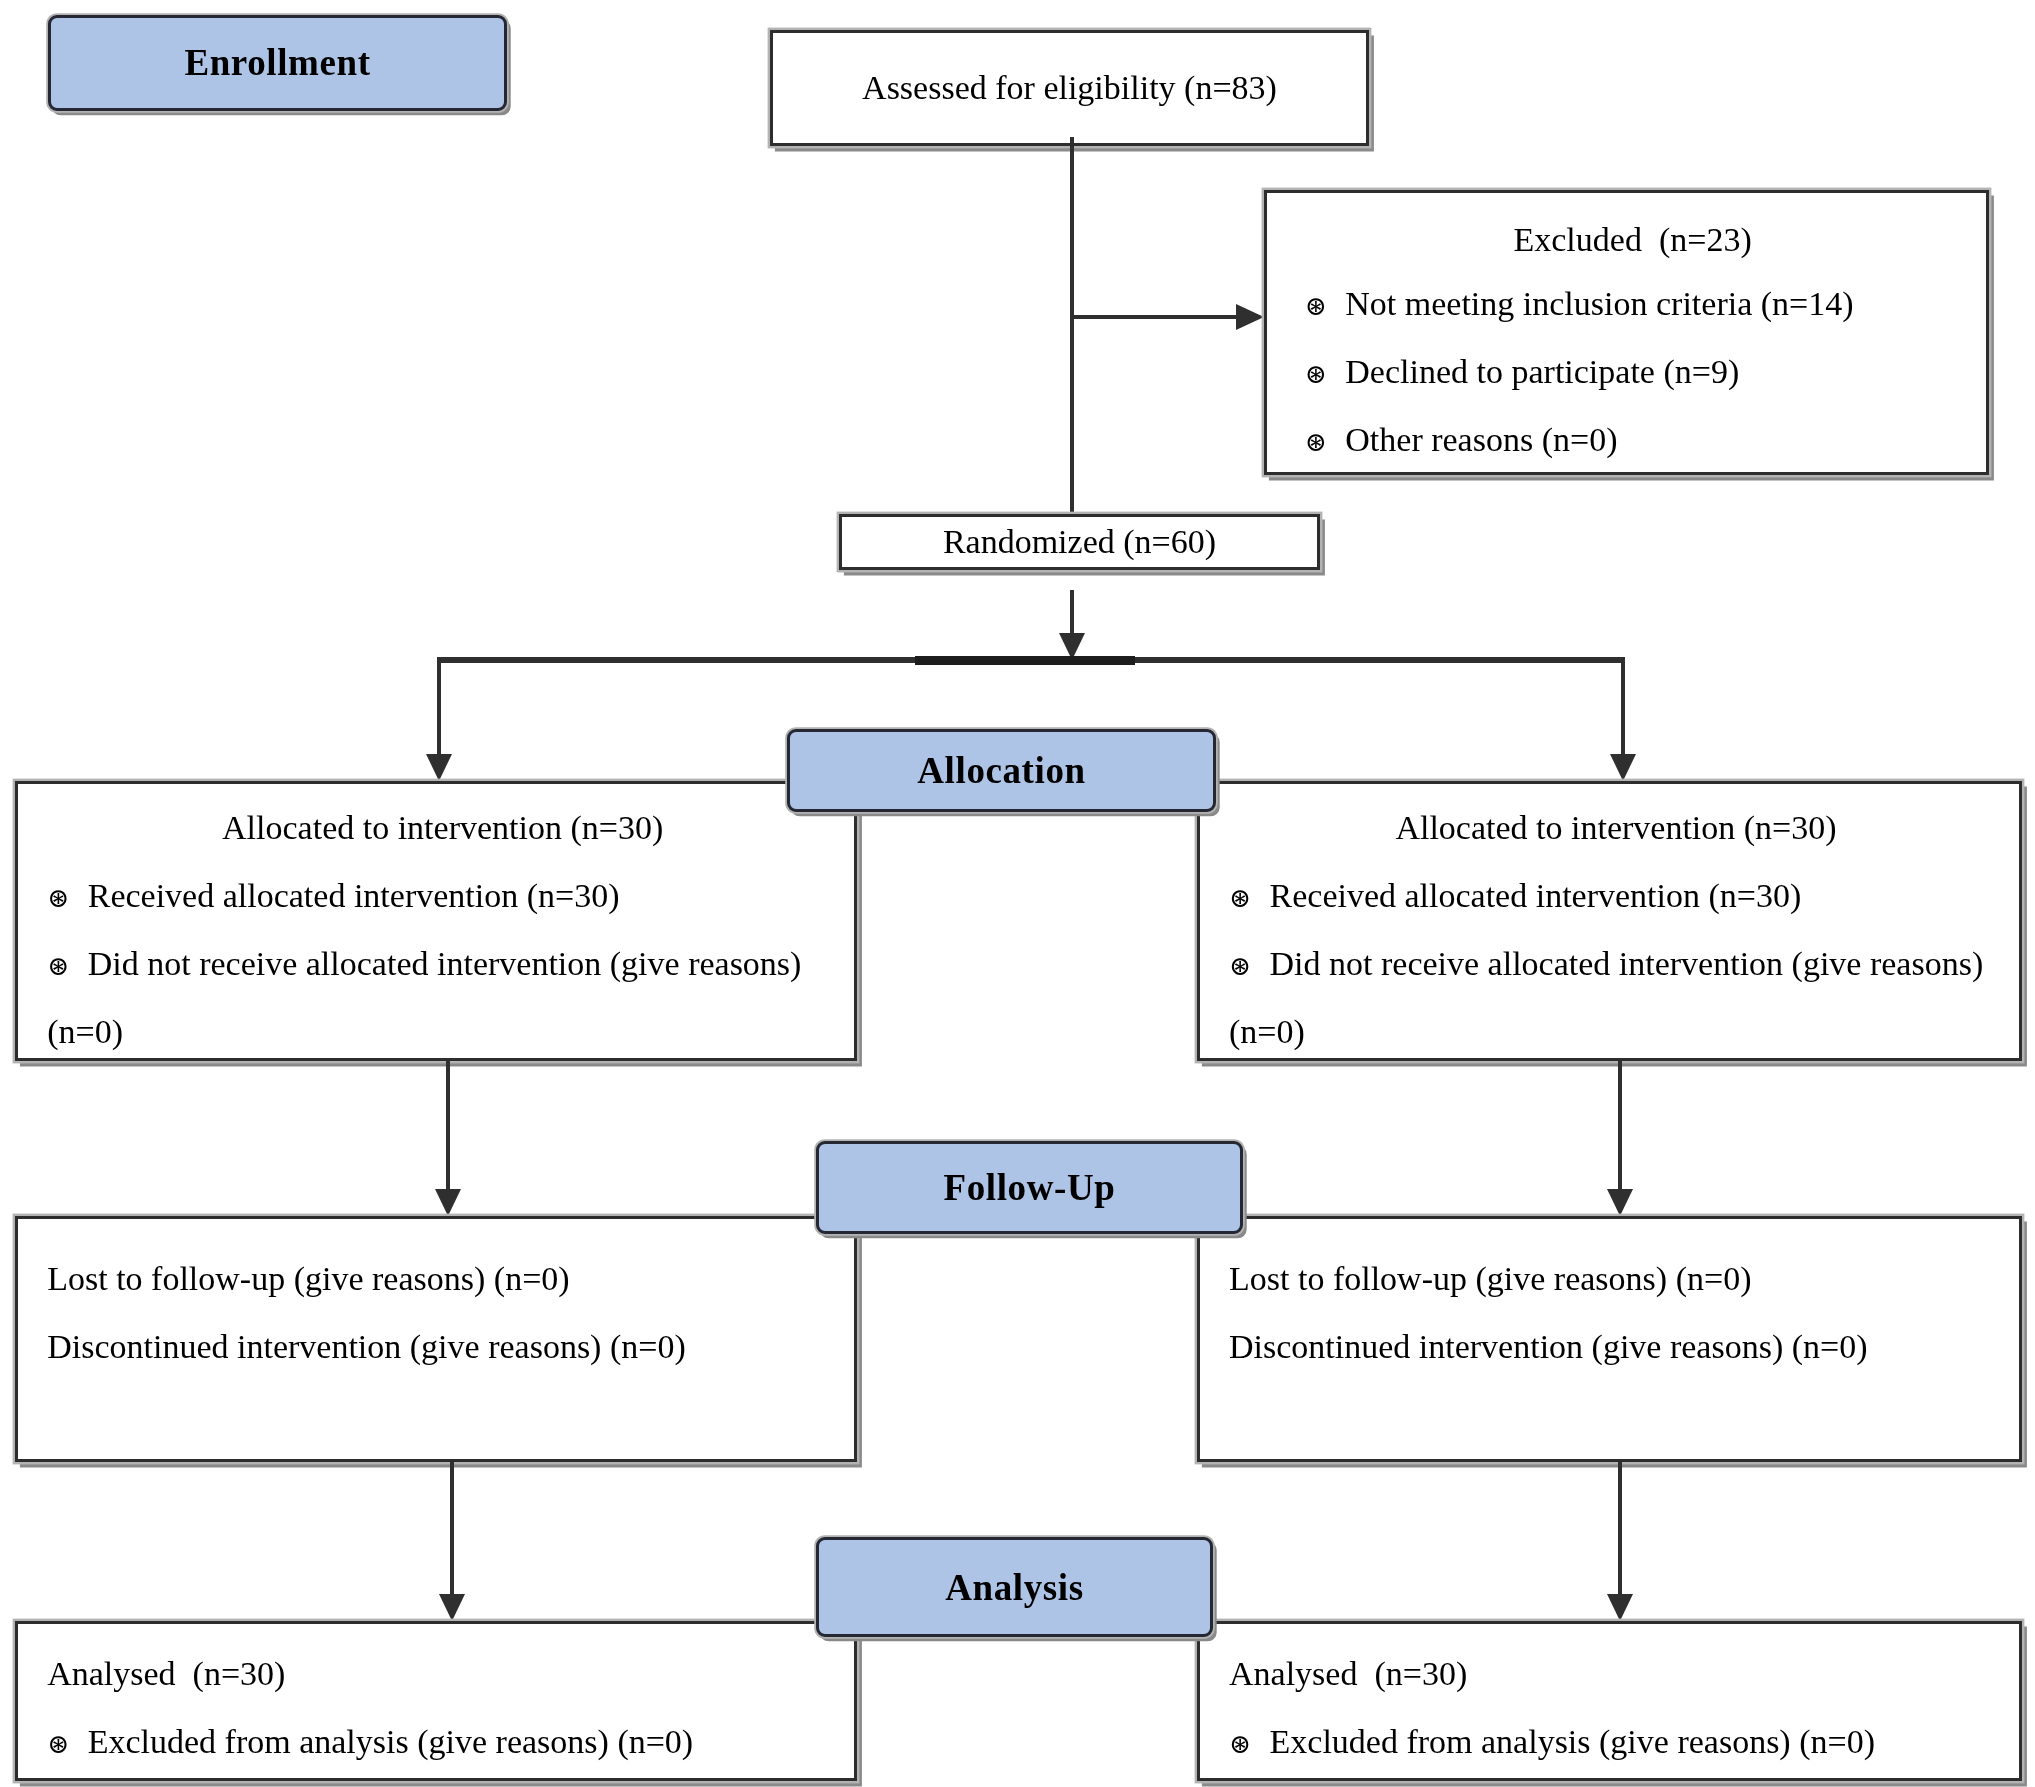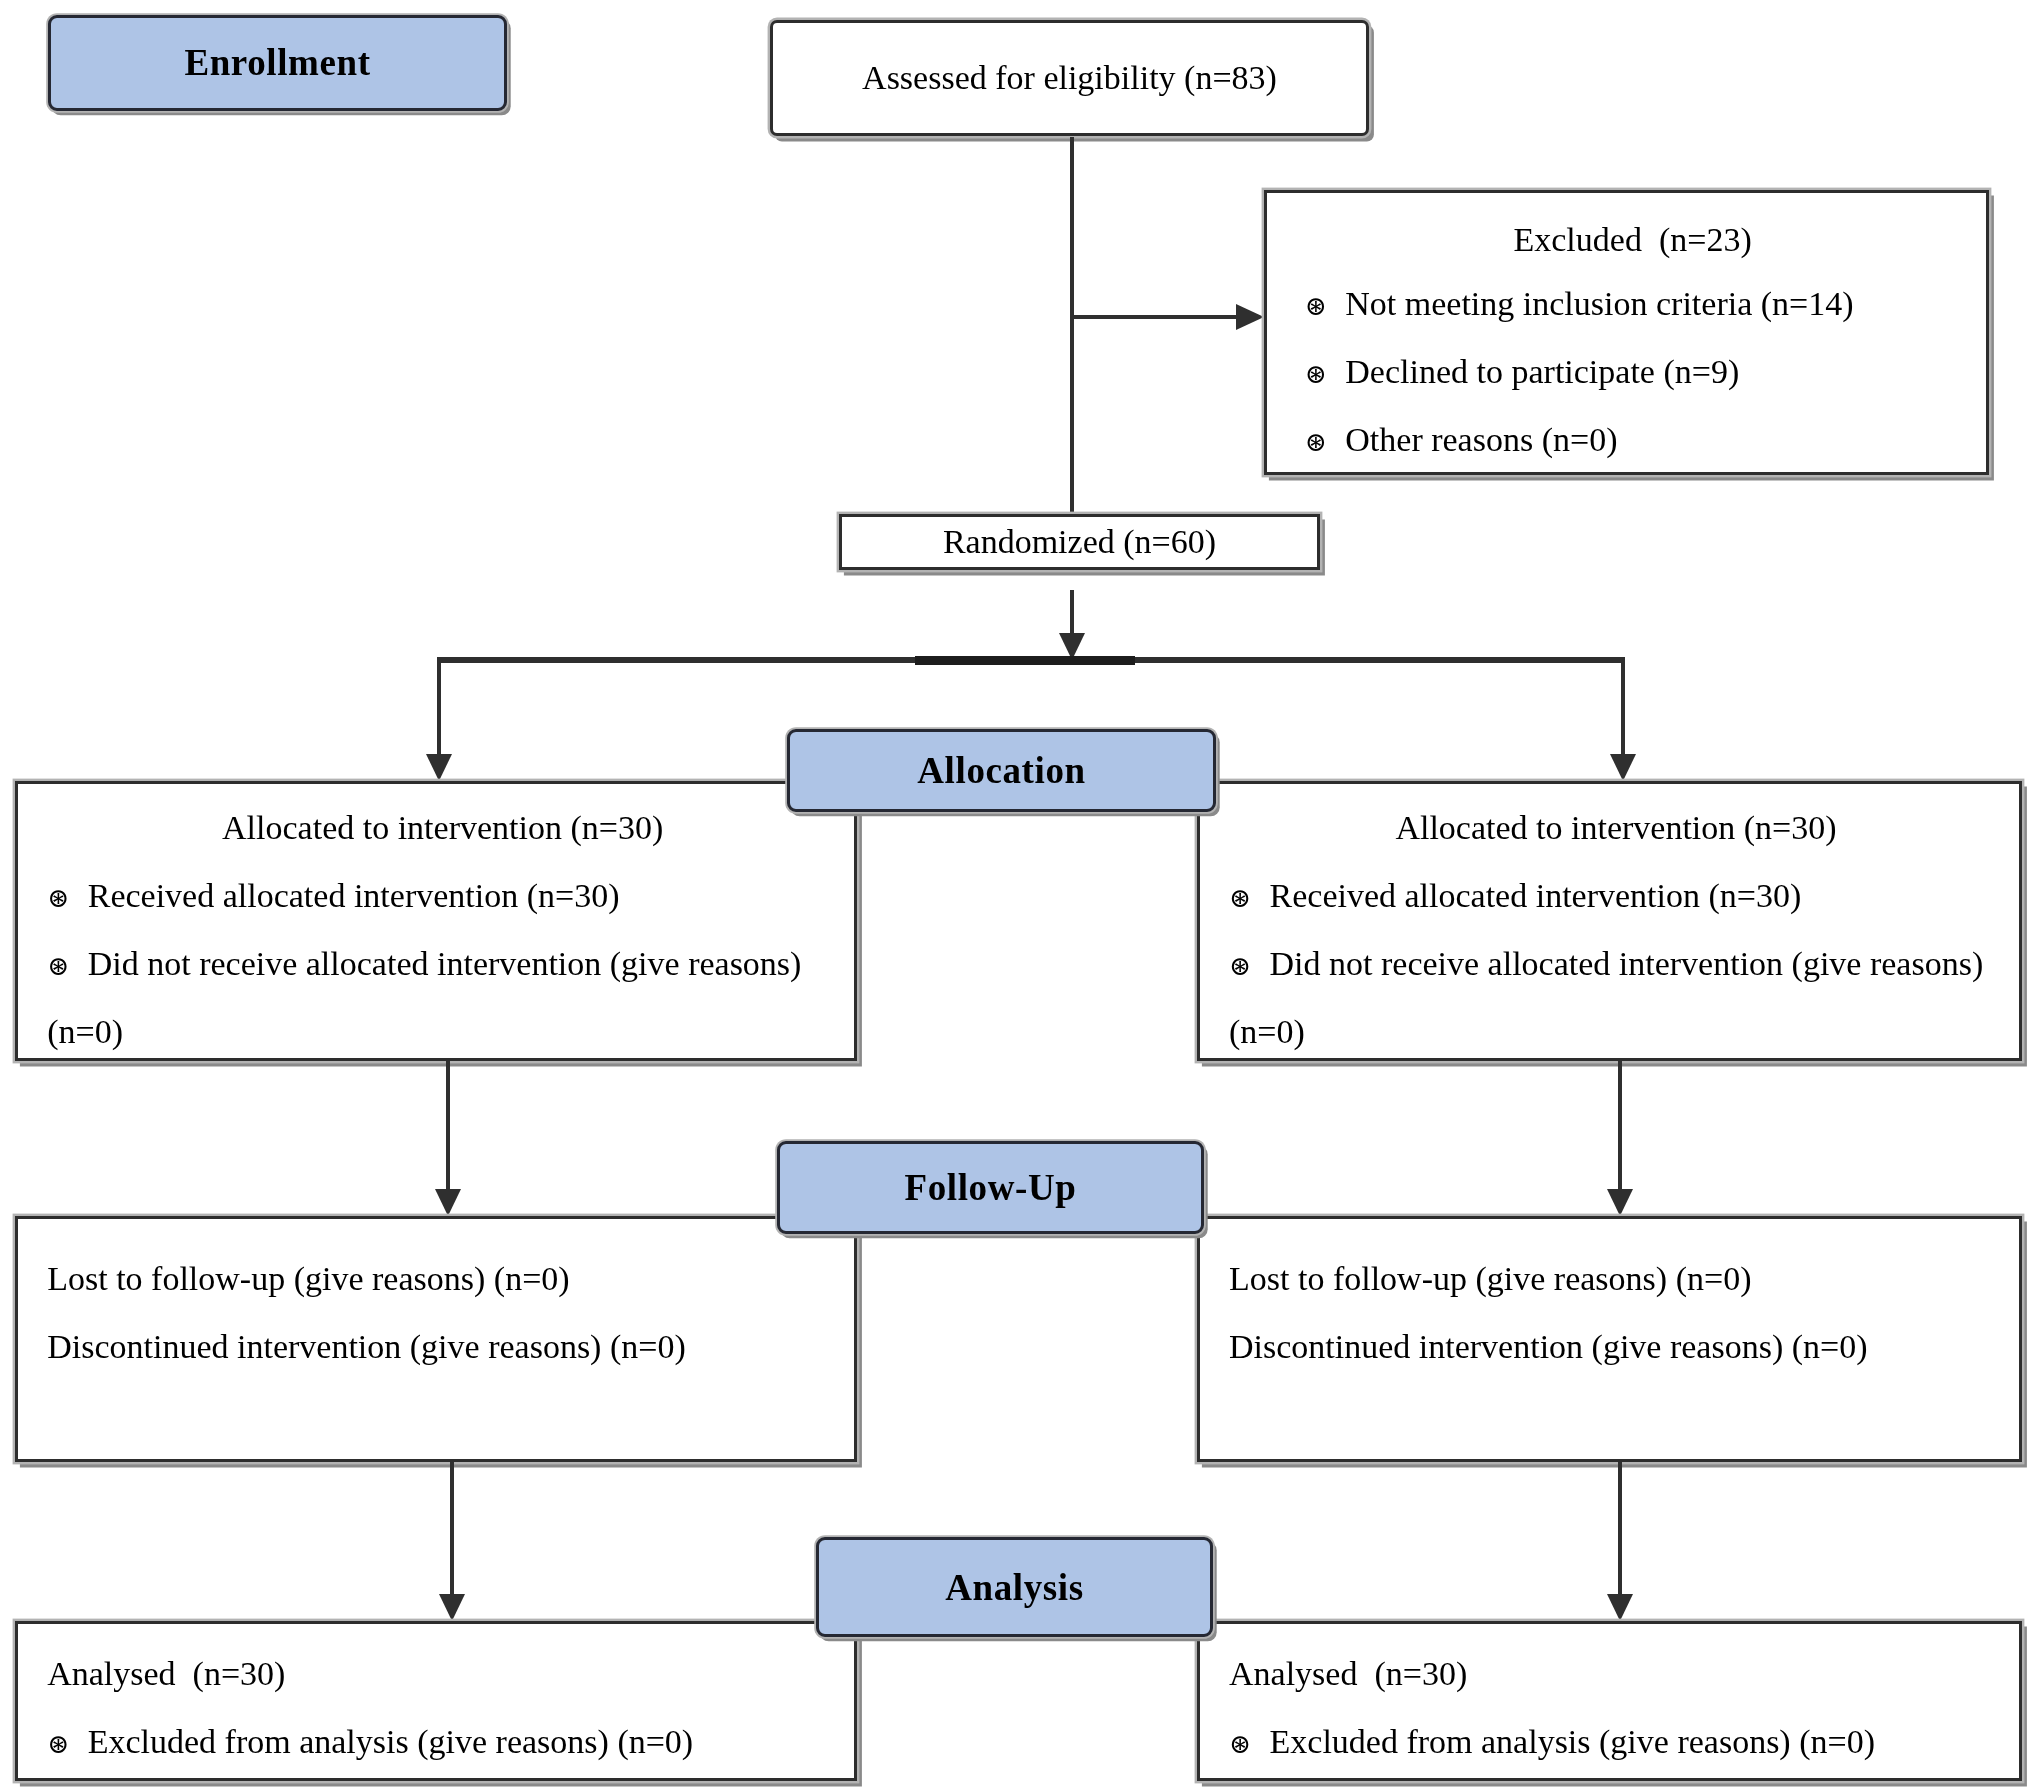--- a/index.html
+++ b/index.html
@@ -41,21 +41,21 @@
 </style>
 </head>
 <body>
 
 <div id="canvas">
 
   <div class="badge" style="left:48px;top:14.6px;width:459px;height:96px;">
     <span>Enrollment</span>
   </div>
 
-  <div class="box centered" style="left:770px;top:20px;width:599px;height:116px;border-radius:7px;">
+  <div class="box centered" style="left:770px;top:30px;width:599px;height:116px;">
     <span>Assessed for eligibility (n=83)</span>
   </div>
 
   <div class="vline" style="left:1070px;top:137px;width:3.7px;height:378px;"></div>
 
   <div class="hline" style="left:1072px;top:315px;width:167px;height:4.3px;"></div>
   <div class="arrow-right" style="left:1236px;top:304px;"></div>
 
   <div class="box" style="left:1264px;top:190px;width:725px;height:285px;">
     <div class="excluded-inner">
@@ -129,21 +129,21 @@
     </div>
   </div>
 
   <div class="box" style="left:1197px;top:1216px;width:825px;height:246px;">
     <div class="fu-inner">
       <div>Lost to follow-up (give reasons) (n=0)</div>
       <div>Discontinued intervention (give reasons) (n=0)</div>
     </div>
   </div>
 
-  <div class="badge" style="left:777px;top:1141px;width:427px;height:93px;">
+  <div class="badge" style="left:816px;top:1141px;width:427px;height:93px;">
     <span>Follow-Up</span>
   </div>
 
   <div class="vline" style="left:450px;top:1462px;width:3.7px;height:134px;"></div>
   <div class="arrow-down" style="left:439px;top:1594px;"></div>
 
   <div class="vline" style="left:1618px;top:1462px;width:3.7px;height:134px;"></div>
   <div class="arrow-down" style="left:1607px;top:1594px;"></div>
 
   <div class="box" style="left:15.2px;top:1621px;width:842px;height:160px;">

